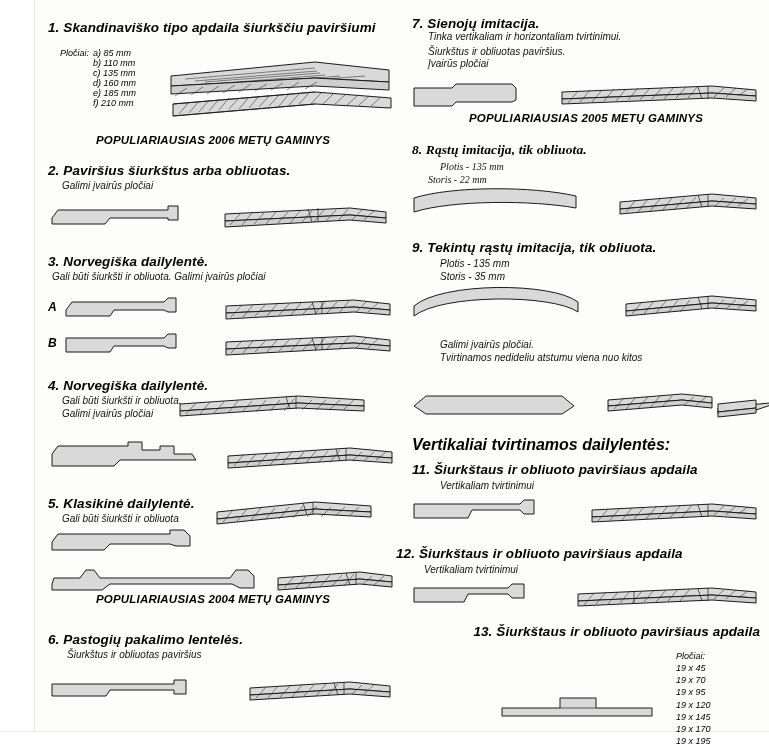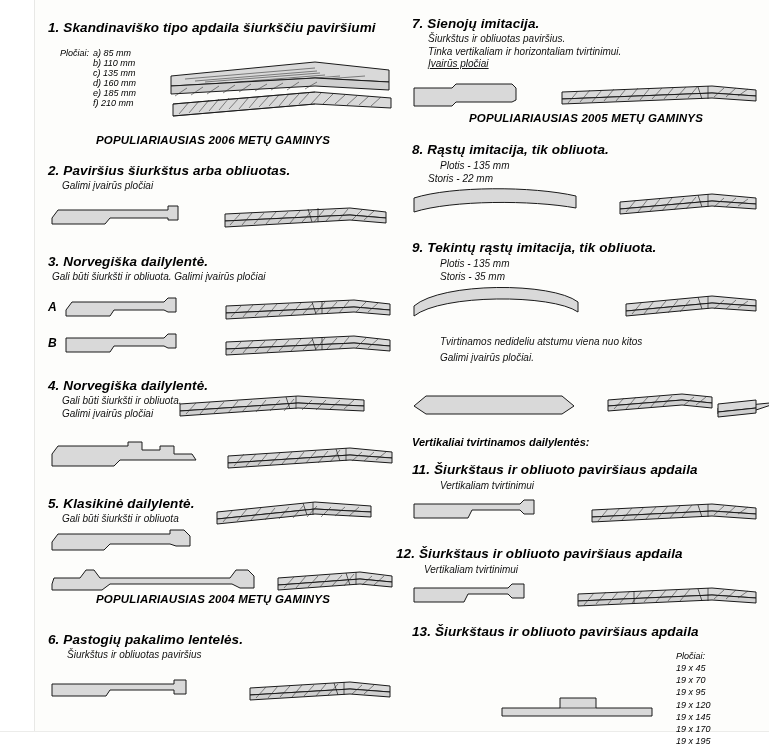--- a/index.html
+++ b/index.html
@@ -23,21 +23,21 @@
     letter-spacing:.1px;
   }
   .sub{
     font-size:10px;font-style:italic;color:#111;line-height:1.25;
   }
   .banner{
     font-size:11.5px;font-weight:bold;font-style:italic;text-align:center;
     letter-spacing:.2px;
   }
   .secthead{
-    font-size:11px;font-weight:bold;font-style:italic;
+    font-size:16px;font-weight:bold;font-style:italic;
   }
   .widths{font-size:9px;font-style:italic;line-height:1.35;}
   .abs{position:absolute;}
   svg{display:block;overflow:visible;}
   .pl{fill:#d9d9d9;stroke:#1a1a1a;stroke-width:1;}
   .pl2{fill:#cfcfcf;stroke:#1a1a1a;stroke-width:1;}
   .ln{stroke:#1a1a1a;stroke-width:.7;fill:none;}
   .hair{stroke:#2a2a2a;stroke-width:.55;fill:none;}
   .rtable{border-collapse:collapse;}
   .rtable td{border:0;font-size:9px;font-style:italic;padding:0 4px 0 0;white-space:nowrap;}
@@ -347,23 +347,23 @@
       </g>
       <path class="ln" d="M294,2 L294,15 M284,3 L288,15"></path>
     </svg>
   </div>
 
   <div class="abs" style="left:412px;top:16px;width:348px;">
     <div class="num-title">
       <span>7.</span>
       <span>Sienojų imitacija.</span>
     </div>
+    <div class="sub" style="margin-left:16px;">Tinka vertikaliam ir horizontaliam tvirtinimui.</div>
     <div class="sub" style="margin-left:16px;margin-top:2px;">Šiurkštus ir obliuotas paviršius.</div>
-    <div class="sub" style="margin-left:16px;">Tinka vertikaliam ir horizontaliam tvirtinimui.</div>
-    <div class="sub" style="margin-left:16px;text-decoration:underline;">Įvairūs pločiai</div>
+    <div class="sub" style="margin-left:16px;">Įvairūs pločiai</div>
   </div>
   <div class="abs" style="left:412px;top:82px;">
     <svg width="348" height="36" viewBox="0 0 348 36">
       <path class="pl" d="M2,14 L2,6 L40,6 L44,2 L100,2 L104,6 L104,18 L100,20 L44,20 L40,24 L2,24 Z"></path>
       <path class="pl" d="M150,10 L300,4 L344,8 L344,14 L300,11 L150,17 Z"></path>
       <path class="pl2" d="M150,17 L300,11 L344,14 L344,19 L300,16 L150,22 Z"></path>
       <g class="hair">
         <path d="M156,21 L166,9"></path>
           <path d="M168,20 L178,8"></path>
           <path d="M180,20 L190,8"></path>
@@ -378,21 +378,21 @@
           <path d="M302,15 L312,6"></path>
         <path d="M314,15 L324,6"></path>
           <path d="M326,14 L336,7"></path>
       </g>
       <path class="ln" d="M296,4 L296,17 M286,5 L290,17"></path>
     </svg>
   </div>
 
   <div class="abs banner" style="left:412px;top:112px;width:348px;">POPULIARIAUSIAS 2005 METŲ GAMINYS</div>
 
-  <div class="abs" style="left:412px;top:142px;width:348px;">
+  <div class="abs" style="left:412px;top:142px;width:348px;font-family:Liberation Serif, serif;">
     <div class="num-title">
       <span>8.</span>
       <span>Rąstų imitacija, tik obliuota.</span>
     </div>
     <div class="sub" style="margin-left:28px;margin-top:3px;">Plotis - 135 mm</div>
     <div class="sub" style="margin-left:16px;">Storis - 22 mm</div>
   </div>
   <div class="abs" style="left:412px;top:186px;">
     <svg width="348" height="40" viewBox="0 0 348 40">
       <path class="pl" d="M2,24 L2,12 C40,0 120,0 164,10 L164,22 C120,14 40,14 2,26 Z"></path>
@@ -434,22 +434,22 @@
           <path d="M268,28 L278,16"></path>
           <path d="M302,25 L312,16"></path>
         <path d="M314,25 L324,16"></path>
           <path d="M326,24 L336,17"></path>
       </g>
       <path class="ln" d="M296,12 L296,25 M286,13 L290,25"></path>
     </svg>
   </div>
 
   <div class="abs" style="left:412px;top:336px;width:348px;">
+    <div class="sub" style="margin-left:28px;margin-top:3px;">Galimi įvairūs pločiai.</div>
     <div class="sub" style="margin-left:28px;">Tvirtinamos nedideliu atstumu viena nuo kitos</div>
-    <div class="sub" style="margin-left:28px;margin-top:3px;">Galimi įvairūs pločiai.</div>
   </div>
   <div class="abs" style="left:412px;top:388px;">
     <svg width="348" height="42" viewBox="0 0 348 42">
       <path class="pl" d="M2,18 L14,8 L150,8 L162,18 L150,26 L14,26 Z"></path>
       <path class="pl" d="M196,12 L270,6 L300,9 L300,15 L270,12 L196,18 Z"></path>
       <path class="pl2" d="M196,18 L270,12 L300,15 L300,20 L270,17 L196,23 Z"></path>
       <g class="hair">
         <path d="M202,21 L212,10"></path>
           <path d="M214,21 L224,9"></path>
           <path d="M226,20 L236,9"></path>
@@ -518,21 +518,21 @@
           <path d="M256,17 L266,5"></path>
           <path d="M268,17 L278,5"></path>
         <path d="M302,15 L312,6"></path>
           <path d="M314,15 L324,6"></path>
           <path d="M326,14 L336,7"></path>
       </g>
       <path class="ln" d="M296,4 L296,17 M286,5 L290,17 M222,7 L222,19"></path>
     </svg>
   </div>
 
-  <div class="abs" style="left:412px;top:624px;width:348px;">
+  <div class="abs" style="left:412px;top:624px;width:348px;text-align:right;">
     <div class="num-title">
       <span>13.</span>
       <span>Šiurkštaus ir obliuoto paviršiaus apdaila</span>
     </div>
   </div>
   <div class="abs" style="left:676px;top:650px;text-align:right;">
     <div class="widths" style="text-align:left;">
       <div>Pločiai:</div>
       <div>19 x 45</div>
       <div>19 x 70</div>

